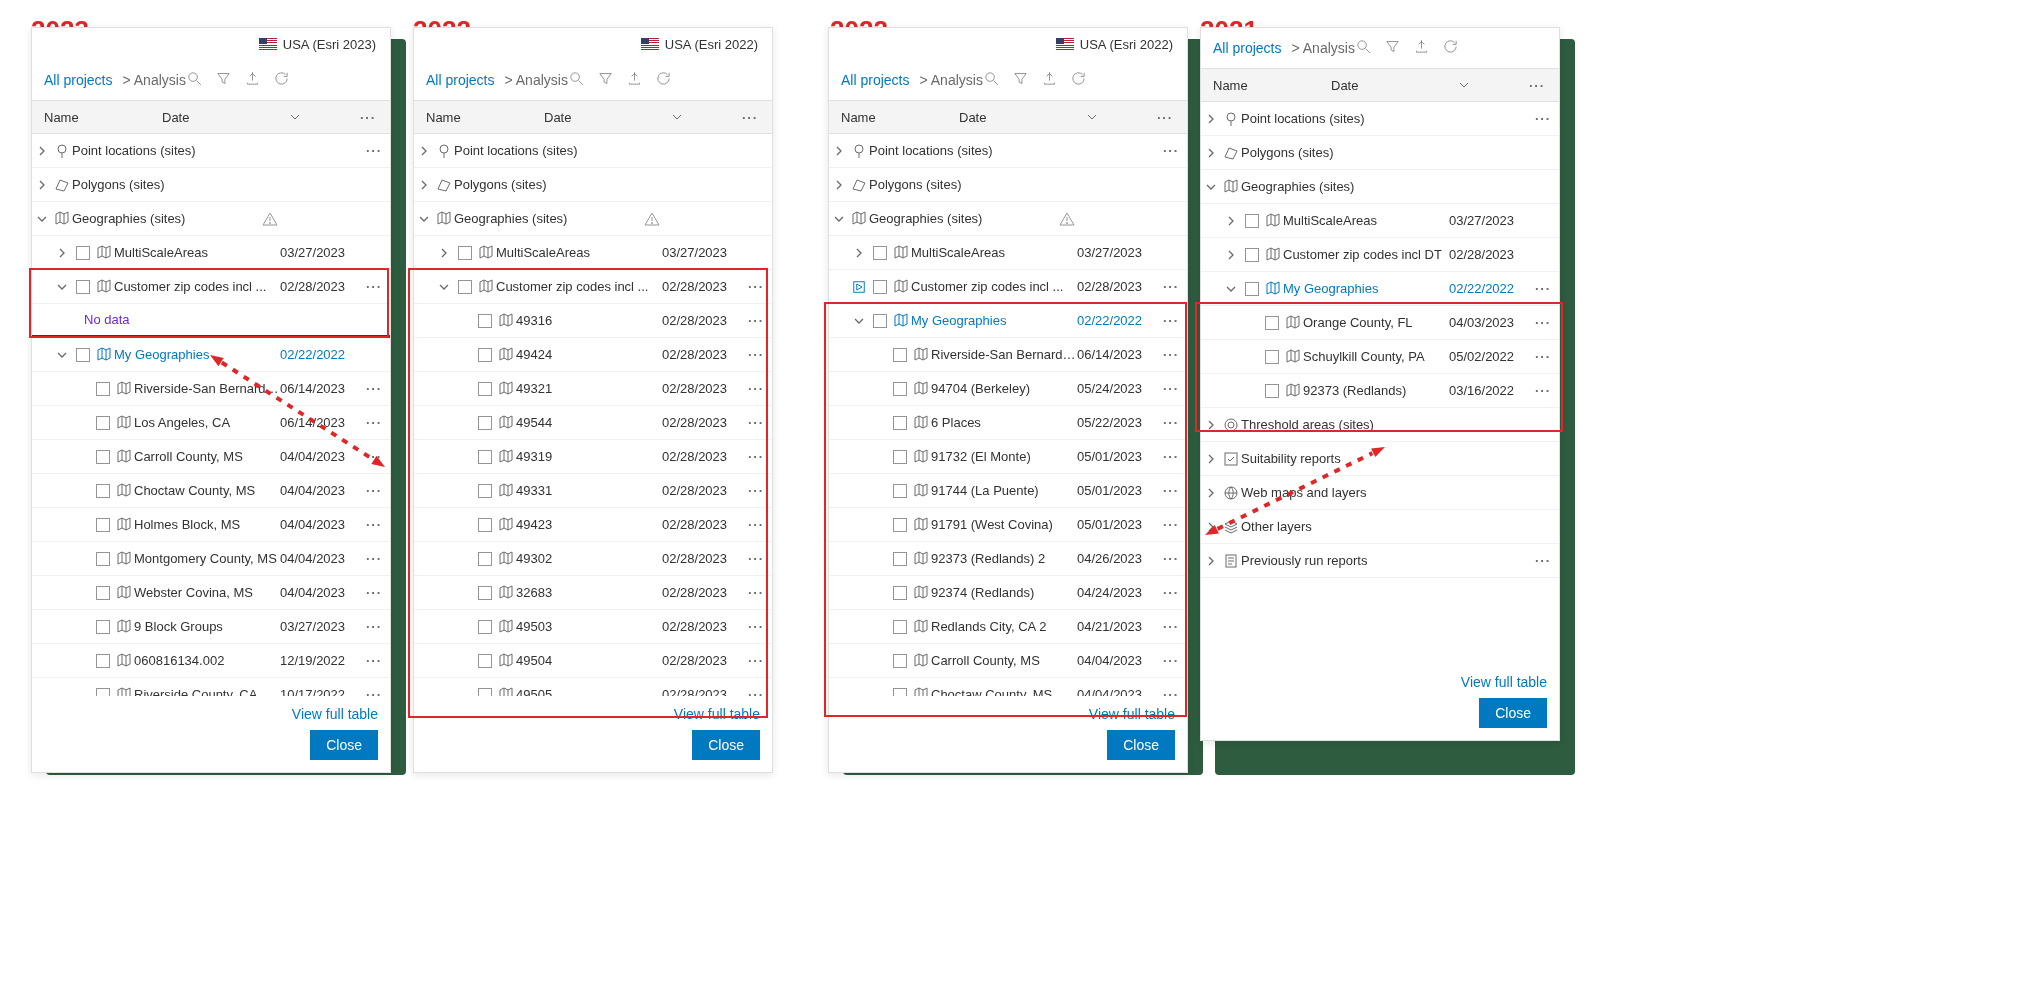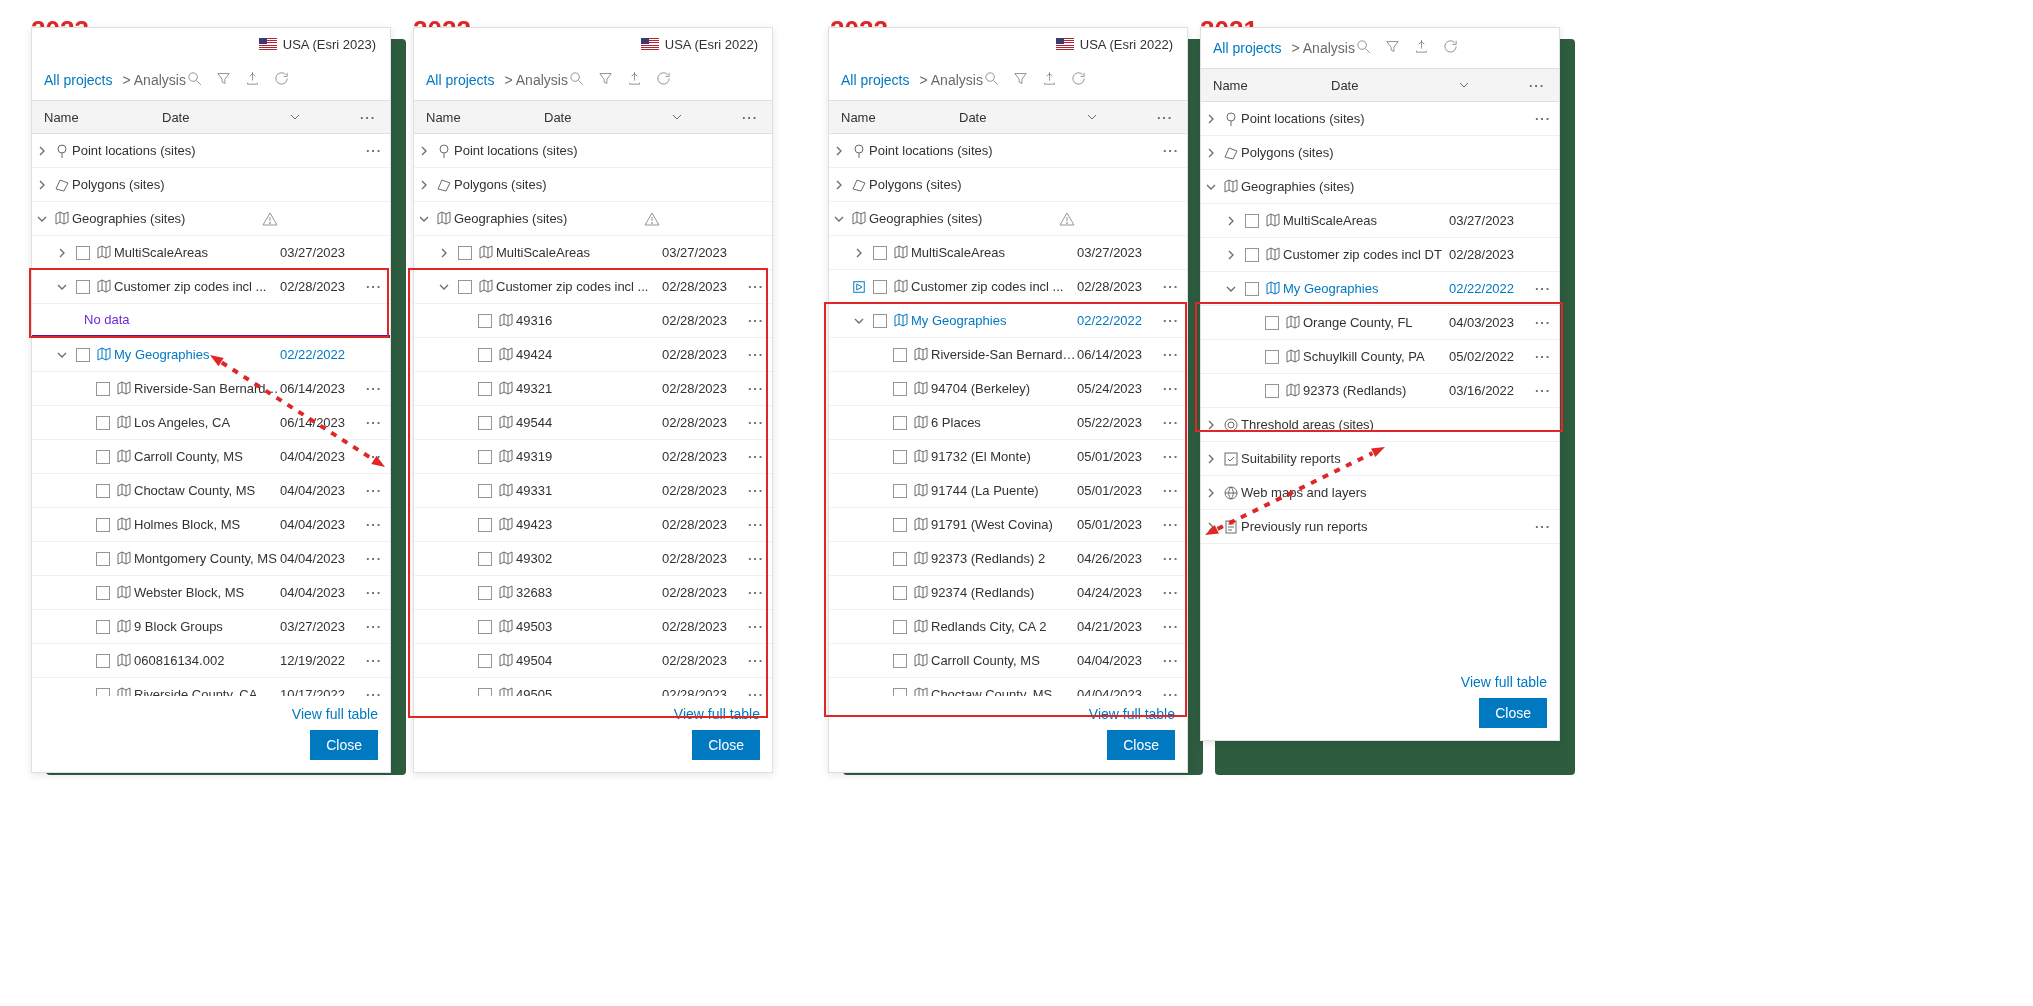--- a/index.html
+++ b/index.html
@@ -323,21 +323,21 @@
       <span class="tw"></span>
       <span class="ck">
               <span class="ck-box"></span>
             </span>
             <span class="gi ">
               <svg viewBox="0 0 16 16">
                 <path d="M2 3v10l4-2 4 2 4-2V1l-4 2-4-2z"></path>
                 <path d="M6 1v10M10 3v10"></path>
               </svg>
             </span>
-      <span class="lbl ">Webster Block, MS</span>
+      <span class="lbl ">Webster Covina, MS</span>
       <span class="dt ">04/04/2023</span>
             <span class="mt">···</span>
     </div>
           <div class="row">
       <span class="sp" style="width:40px"></span>
       <span class="tw"></span>
       <span class="ck">
               <span class="ck-box"></span>
             </span>
             <span class="gi ">
@@ -1295,20 +1295,38 @@
                 <polyline points="4,2 8,6 4,10"></polyline>
               </svg>
             </span>
       <span class="gi ">
               <svg viewBox="0 0 16 16">
                 <circle cx="8" cy="8" r="6"></circle>
                 <path d="M2 8h12M8 2c3 3 3 9 0 12M8 2c-3 3-3 9 0 12"></path>
               </svg>
             </span>
       <span class="lbl ">Web maps and layers</span>
+      <span class="dt"></span>
+            <span class="mt"></span>
+    </div>
+          <div class="row">
+      <span class="sp" style="width:0px"></span>
+      <span class="tw">
+              <svg viewBox="0 0 12 12">
+                <polyline points="4,2 8,6 4,10"></polyline>
+              </svg>
+            </span>
+      <span class="gi ">
+              <svg viewBox="0 0 16 16">
+                <polygon points="8,2 14,5 8,8 2,5"></polygon>
+                <polyline points="2,8 8,11 14,8"></polyline>
+                <polyline points="2,11 8,14 14,11"></polyline>
+              </svg>
+            </span>
+      <span class="lbl ">Other layers</span>
       <span class="dt"></span>
             <span class="mt"></span>
     </div>
           <div class="row">
       <span class="sp" style="width:0px"></span>
       <span class="tw">
               <svg viewBox="0 0 12 12">
                 <polyline points="4,2 8,6 4,10"></polyline>
               </svg>
             </span>

